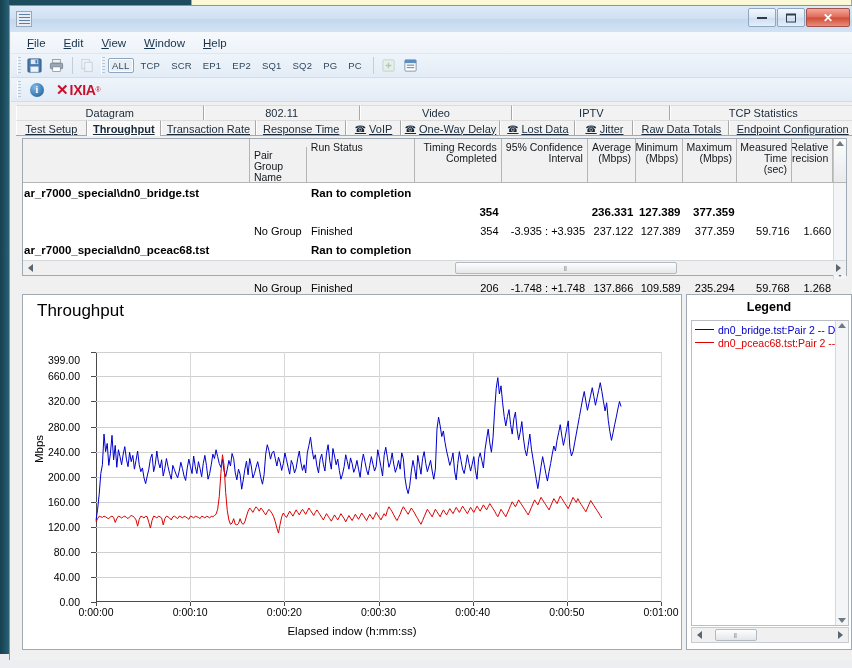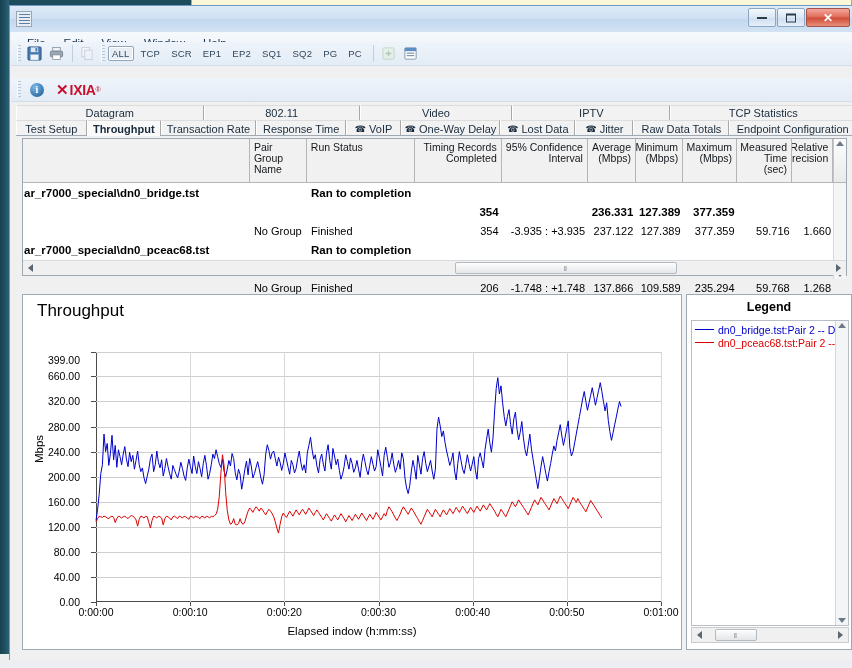--- a/index.html
+++ b/index.html
@@ -87,21 +87,21 @@
   }
   .menuitem u { text-decoration: underline; }
 
   
   .toolbar {
     position: absolute; left: 1px; width: 841px; height: 24px;
     background: linear-gradient(180deg,#eef4fa 0%, #e3ecf6 100%);
     display: flex; align-items: center; padding-left: 4px;
     border-bottom: 1px solid #d3dde8;
   }
-  .toolbar.t1 { top: 36px; }
+  .toolbar.t1 { top: 48px; }
   .toolbar.t2 { top: 72px; height: 24px; }
   .grip {
     width: 4px; height: 17px; margin: 0 3px 0 2px;
     background: repeating-linear-gradient(180deg,#b9c7d6 0 1px,transparent 1px 3px);
     border-left: 1px solid #ffffff;
   }
   .tbtn {
     width: 21px; height: 20px; display:flex; align-items:center; justify-content:center;
     margin-right: 1px; cursor: pointer; border: 1px solid transparent; border-radius:2px;
   }
@@ -133,21 +133,21 @@
   }
   .tabrow { display:flex; height:15px; align-items:stretch; }
   .tabrow.row1 { border-bottom: 0; }
   .tab {
     font-size: 11px; color:#182a3c; display:flex; align-items:center;
     justify-content:center; background:#f2f2f2;
     border-left:1px solid #ffffff; border-right:1px solid #a8a8a8;
     white-space:nowrap; cursor:pointer; position:relative;
     border-top:1px solid #dcdcdc;
   }
-  .tabrow.row2 .tab { border-top:1px solid #dcdcdc; height:16px; }
+  .tabrow.row2 .tab { border-top:1px solid #dcdcdc; height:16px;text-decoration:underline; }
   .tab.sel {
     background:#fafafa; font-weight:bold;
     border-top:1px solid #f6f6f6;
     z-index:3;
   }
   .tab .phone { font-size:9px; margin-right:3px; }
   .tabs-underline {
     position:absolute; left:0; top:30px; width:840px; height:1px; background:#9fa9b3;
   }
 
@@ -427,21 +427,21 @@
           </div>
         </div>
       <div class="tabs-underline"></div>
     </div>
 
     <div class="grid">
       <div class="grid-head" id="gridhead">
           <div class="gh" style="width: 232px;">
             <span class="txt"></span>
           </div>
-          <div class="gh" style="width: 58px;">
+          <div class="gh" style="width: 58px; margin-top: 8px;">
             <span class="txt">Pair Group
 Name</span>
           </div>
           <div class="gh" style="width: 110px;">
             <span class="txt">Run Status</span>
           </div>
           <div class="gh r" style="width: 89px;">
             <span class="txt">Timing Records
 Completed</span>
           </div>

